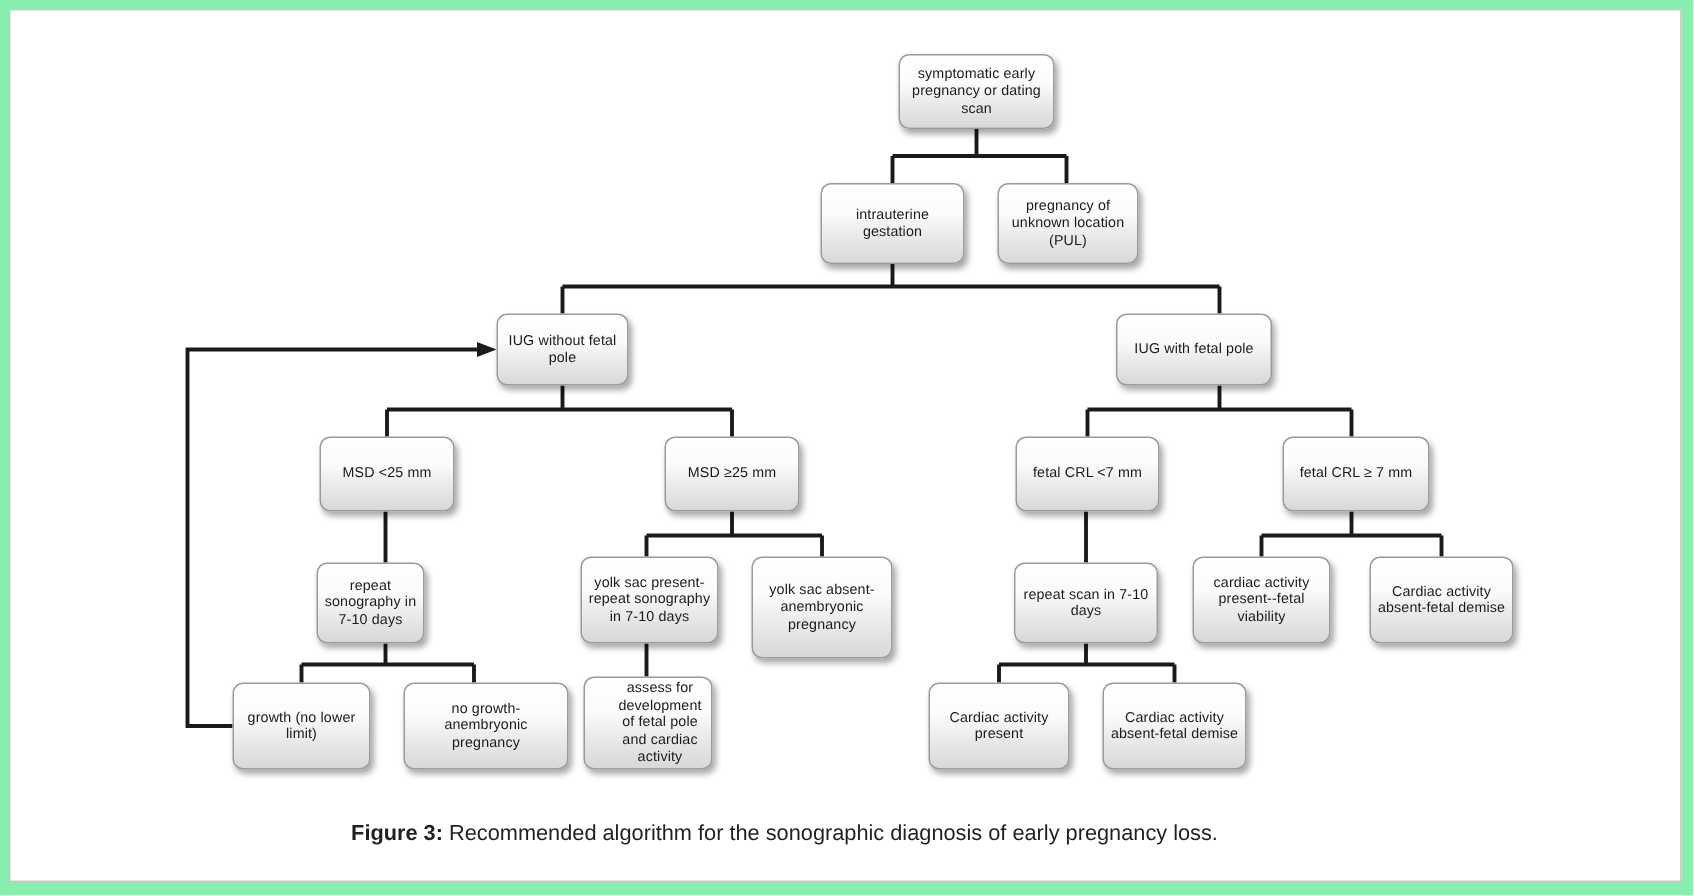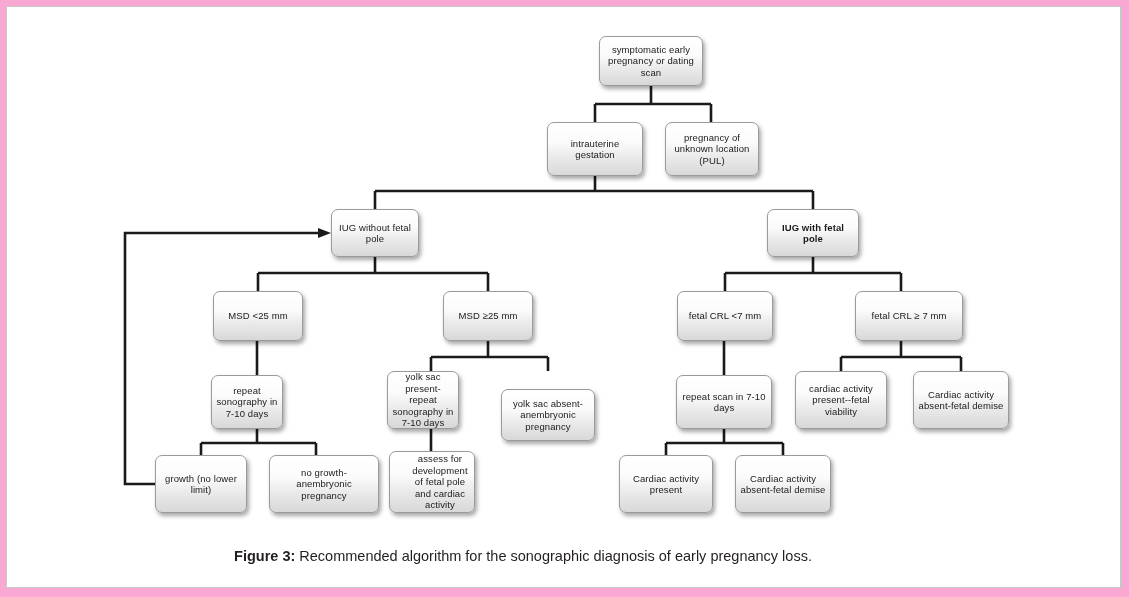--- a/index.html
+++ b/index.html
@@ -7,21 +7,21 @@
     padding: 0;
     background: #ffffff;
   }
   body {
     font-family: "Liberation Sans", sans-serif;
   }
   #page {
     position: relative;
     width: 1129px;
     height: 597px;
-    background: #f9a8d4;
+    background: #86efac;
     overflow: hidden;
   }
   #frame {
     position: absolute;
     left: 6px;
     top: 6px;
     width: 1115px;
     height: 582px;
     border: 1px solid #c9c9c9;
     box-sizing: border-box;
@@ -143,42 +143,42 @@
     </div>
     <div class="node" style="left:547px;top:122px;width:96px;height:54px;">
       <span>intrauterine gestation</span>
     </div>
     <div class="node" style="left:665px;top:122px;width:94px;height:54px;">
       <span>pregnancy of unknown location (PUL)</span>
     </div>
     <div class="node" style="left:331px;top:209px;width:88px;height:48px;">
       <span>IUG without fetal pole</span>
     </div>
-    <div class="node" style="left:767px;top:209px;width:92px;height:48px;font-weight:bold;">
+    <div class="node" style="left:744px;top:209px;width:104px;height:48px;">
       <span>IUG with fetal pole</span>
     </div>
     <div class="node" style="left:213px;top:291px;width:90px;height:50px;">
       <span>MSD &lt;25 mm</span>
     </div>
     <div class="node" style="left:443px;top:291px;width:90px;height:50px;">
       <span>MSD ≥25 mm</span>
     </div>
     <div class="node" style="left:677px;top:291px;width:96px;height:50px;">
       <span>fetal CRL &lt;7 mm</span>
     </div>
-    <div class="node" style="left:855px;top:291px;width:108px;height:50px;">
+    <div class="node" style="left:855px;top:291px;width:98px;height:50px;">
       <span>fetal CRL ≥ 7 mm</span>
     </div>
     <div class="node" style="left:211px;top:375px;width:72px;height:54px;">
       <span>repeat sonography in 7-10 days</span>
     </div>
-    <div class="node" style="left:387px;top:371px;width:72px;height:58px;">
+    <div class="node" style="left:387px;top:371px;width:92px;height:58px;">
       <span>yolk sac present- repeat sonography in 7-10 days</span>
     </div>
-    <div class="node" style="left:501px;top:371px;width:94px;height:52px;margin-top:18px;">
+    <div class="node" style="left:501px;top:371px;width:94px;height:68px;">
       <span>yolk sac absent- anembryonic pregnancy</span>
     </div>
     <div class="node" style="left:676px;top:375px;width:96px;height:54px;">
       <span>repeat scan in 7-10 days</span>
     </div>
     <div class="node" style="left:795px;top:371px;width:92px;height:58px;">
       <span>cardiac activity present--fetal viability</span>
     </div>
     <div class="node" style="left:913px;top:371px;width:96px;height:58px;">
       <span>Cardiac activity absent-fetal demise</span>

